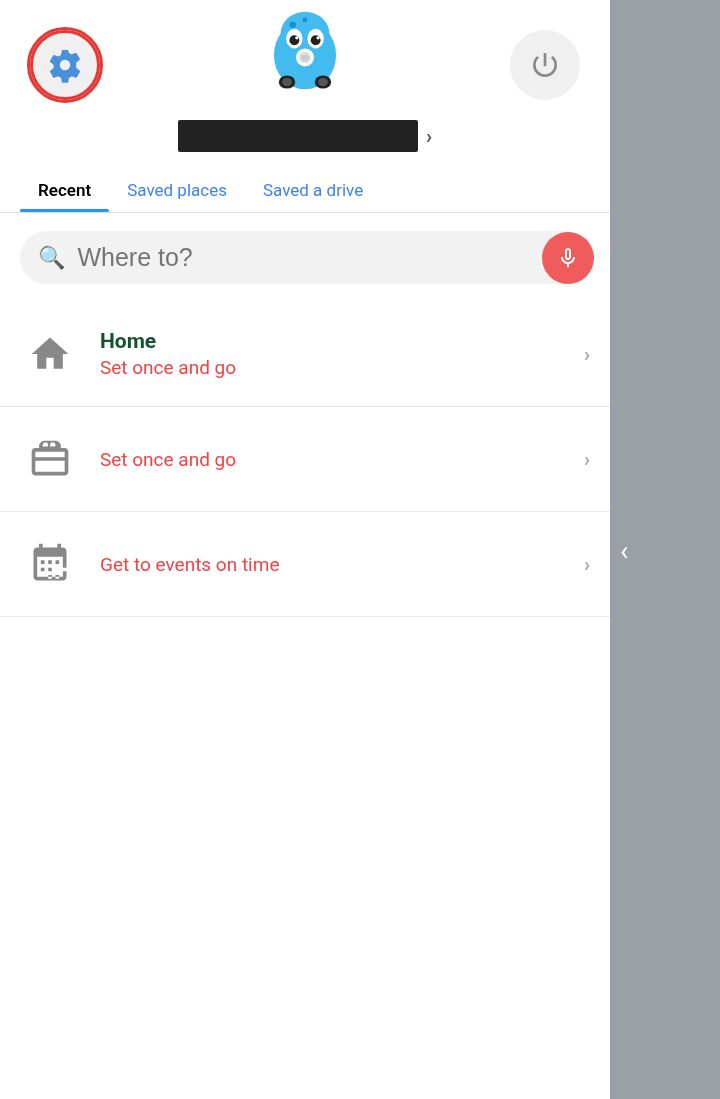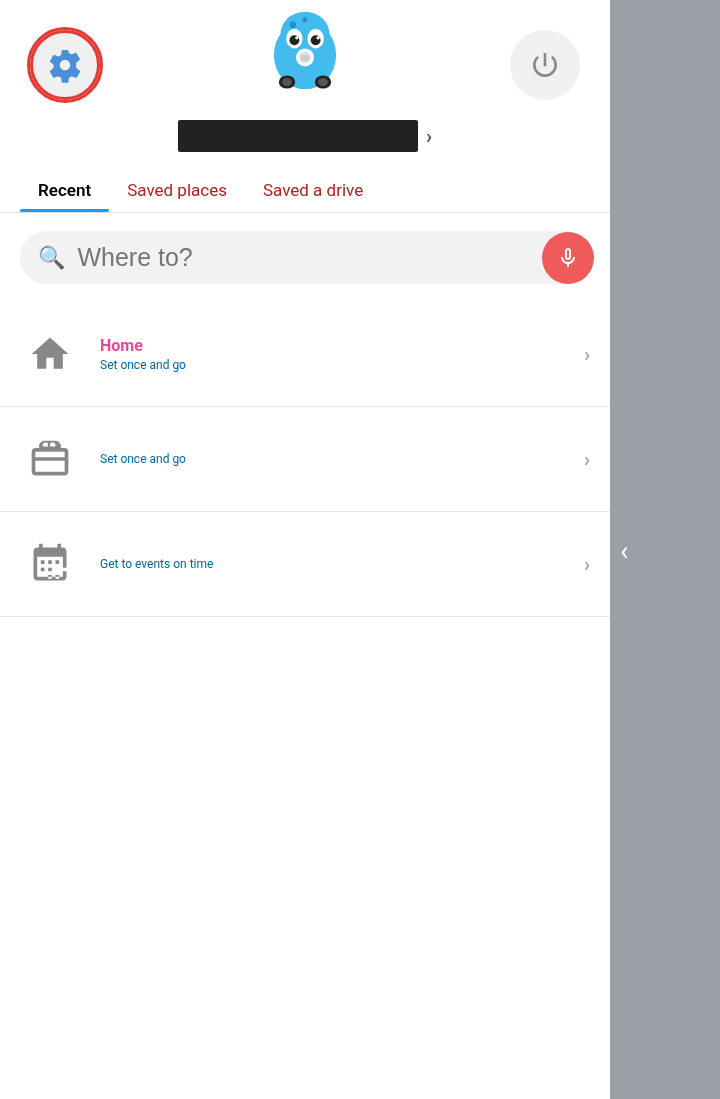--- a/index.html
+++ b/index.html
@@ -126,21 +126,21 @@
       display: flex;
       align-items: center;
       padding: 0 20px;
       border-bottom: 1px solid #e0e0e0;
       margin-top: 6px;
     }
 
     .tab {
       padding: 12px 18px;
       font-size: 17px;
-      color: #b91c1c;
+      color: #3b82f6;
       cursor: pointer;
       position: relative;
       white-space: nowrap;
     }
 
     .tab.active {
       color: #000000;
       font-weight: 600;
     }
 
@@ -229,29 +229,29 @@
       width: 44px;
       height: 44px;
       fill: #888;
     }
 
     .list-item-text {
       flex: 1;
     }
 
     .list-item-title {
-      font-size: 16px;
+      font-size: 21px;
       font-weight: 700;
-      color: #ec4899;
+      color: #14532d;
       margin-bottom: 3px;
     }
 
     .list-item-subtitle {
-      font-size: 12px;
-      color: #0369a1;
+      font-size: 19px;
+      color: #ef4444;
     }
 
     .list-item-chevron {
       color: #aaa;
       font-size: 20px;
       font-weight: bold;
     }
   </style>
 </head>
 <body>

